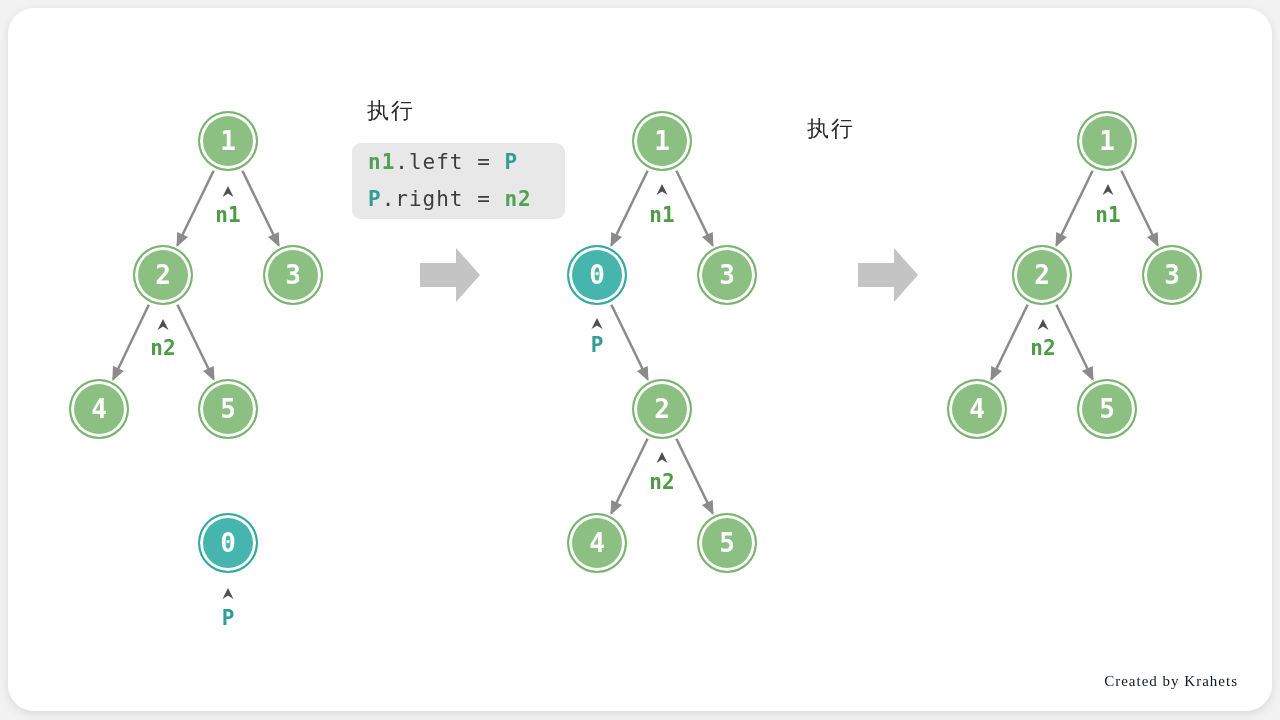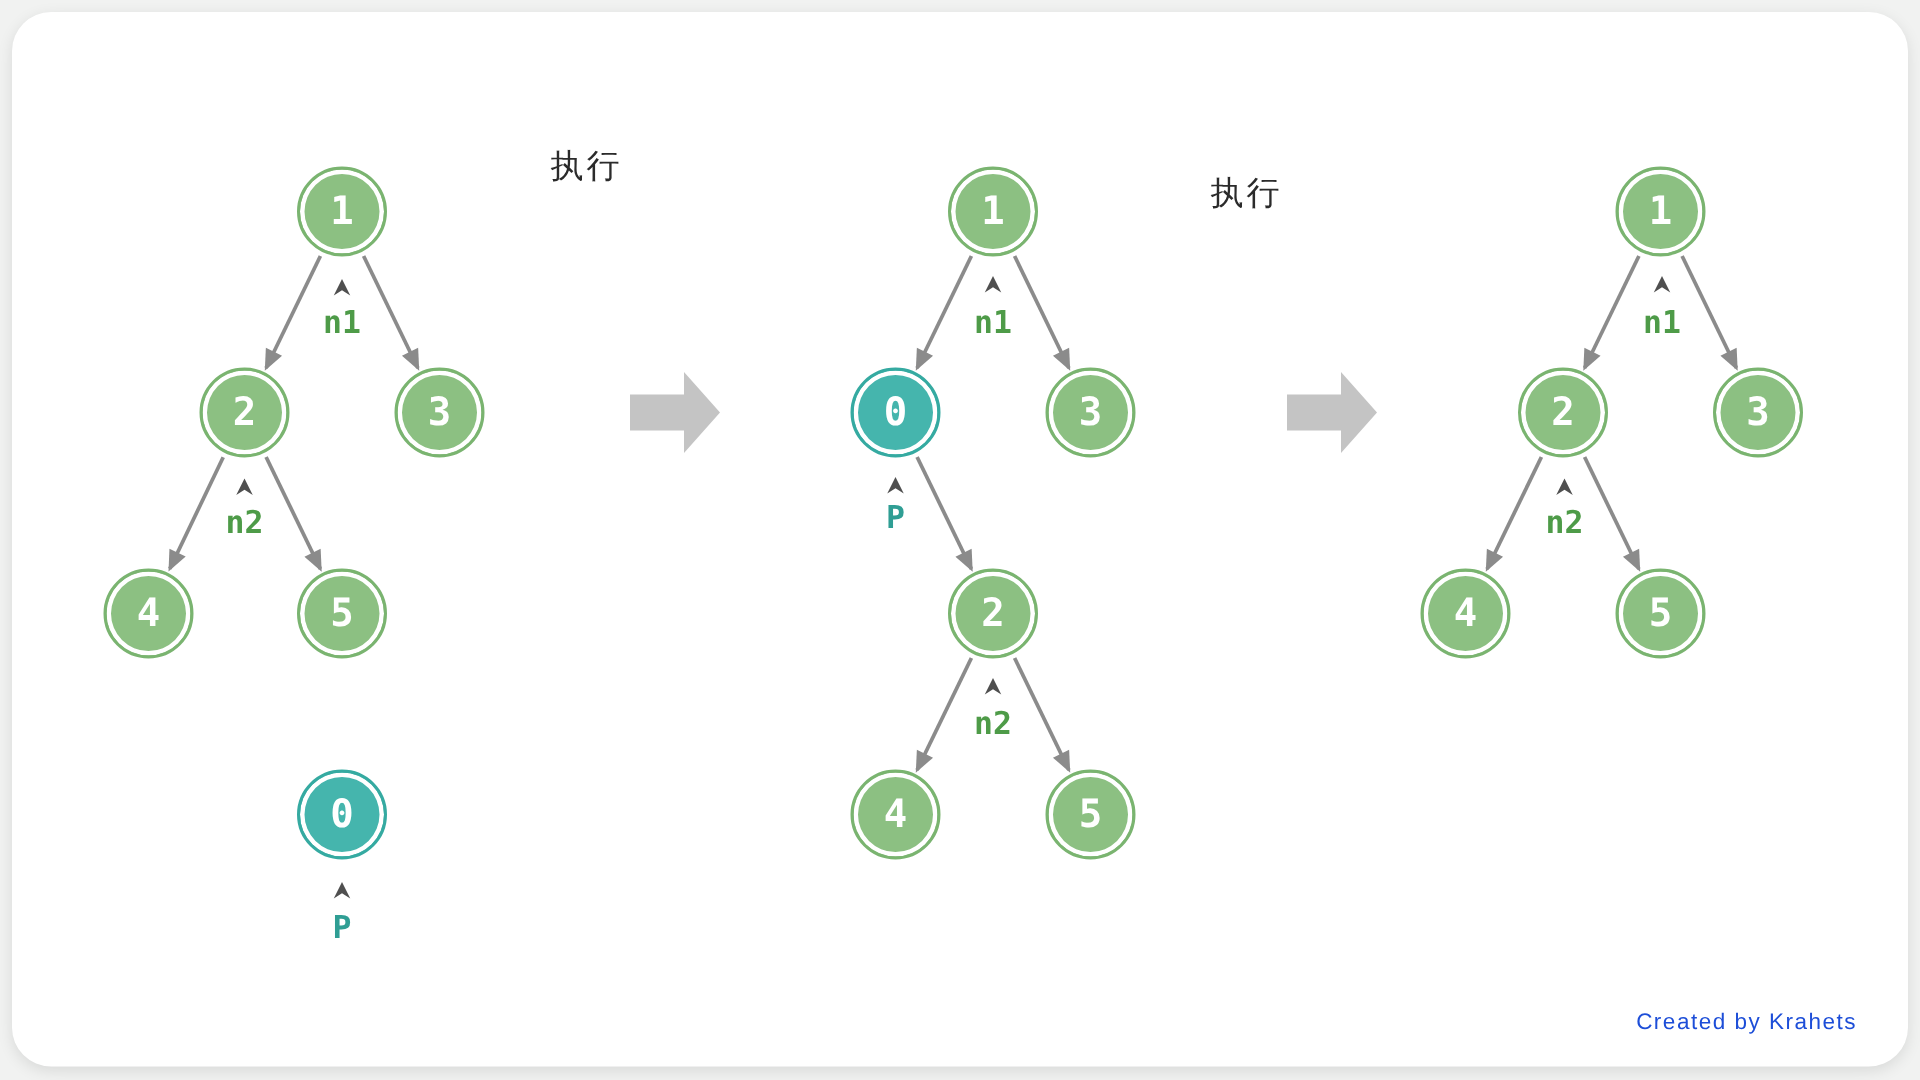--- a/index.html
+++ b/index.html
@@ -48,22 +48,22 @@
   .code-line{
     font-family:"DejaVu Sans Mono","Liberation Mono",monospace;
     font-size:21px;line-height:37px;white-space:pre;letter-spacing:1px;
   }
   .tk-green{color:#53a057;font-weight:bold;}
   .tk-teal{color:#2f9e94;font-weight:bold;}
   .tk-plain{color:#3d3d3d;font-weight:normal;}
 
   .credit{
     position:absolute;right:42px;top:673px;
-    font-family:Liberation Sans, sans-serif;
-    font-size:15px;color:#1d4ed8;letter-spacing:1px;
+    font-family:Liberation Serif, serif;
+    font-size:15px;color:#0f172a;letter-spacing:1px;
   }
 </style>
 </head>
 <body>
 
 <div class="card"></div>
 
 <div class="stage">
 
   <svg class="overlay" width="1280" height="720" viewBox="0 0 1280 720">
@@ -126,20 +126,24 @@
       <span>5</span>
     </div>
   <div class="node teal" style="left:198px;top:513px">
       <span>0</span>
     </div>
   <div class="ptr green" style="left:228px;top:203px">n1</div>
   <div class="ptr green" style="left:163px;top:336px">n2</div>
   <div class="ptr teal" style="left:228px;top:606px">P</div>
 
   <div class="exec" style="left:367px;top:98px">执行</div>
+  <div class="codebox" style="left:352px;top:143px;width:213px;height:76px">
+    <div class="code-line"><span class="tk-green">n1</span><span class="tk-plain">.left = </span><span class="tk-teal">P</span></div>
+    <div class="code-line"><span class="tk-teal">P</span><span class="tk-plain">.right = </span><span class="tk-green">n2</span></div>
+  </div>
 
   <div class="node green" style="left:632px;top:111px">
       <span>1</span>
     </div>
   <div class="node teal" style="left:567px;top:245px">
       <span>0</span>
     </div>
   <div class="node green" style="left:697px;top:245px">
       <span>3</span>
     </div>

